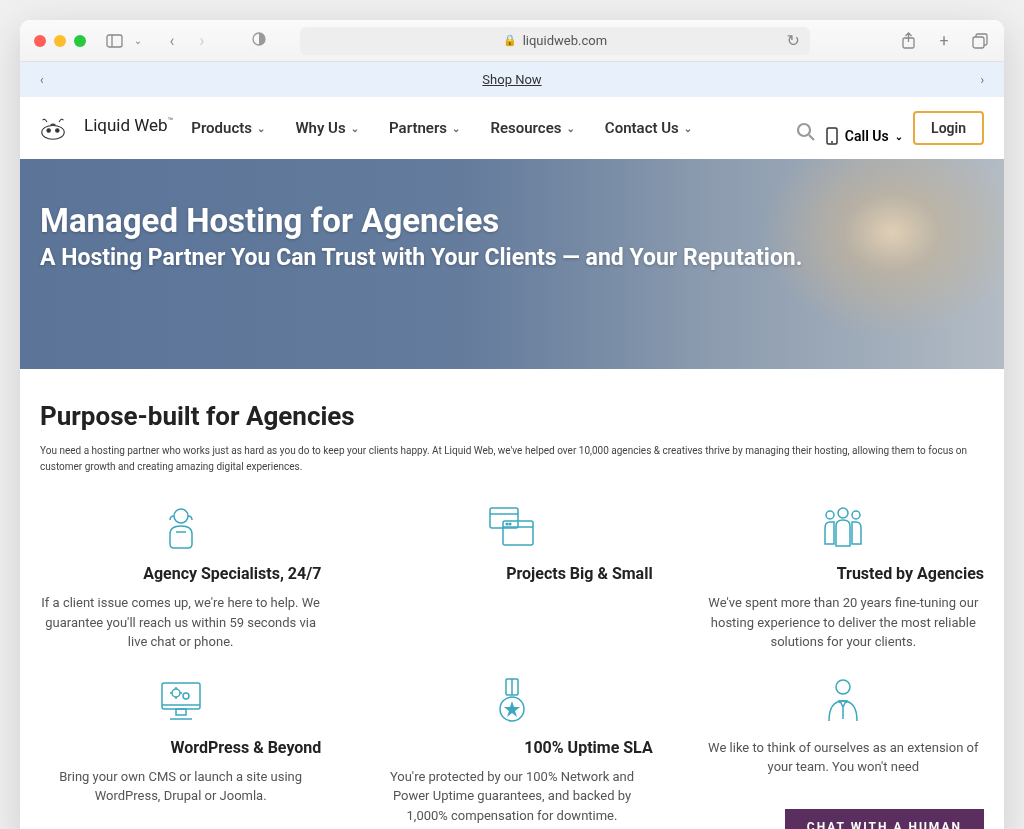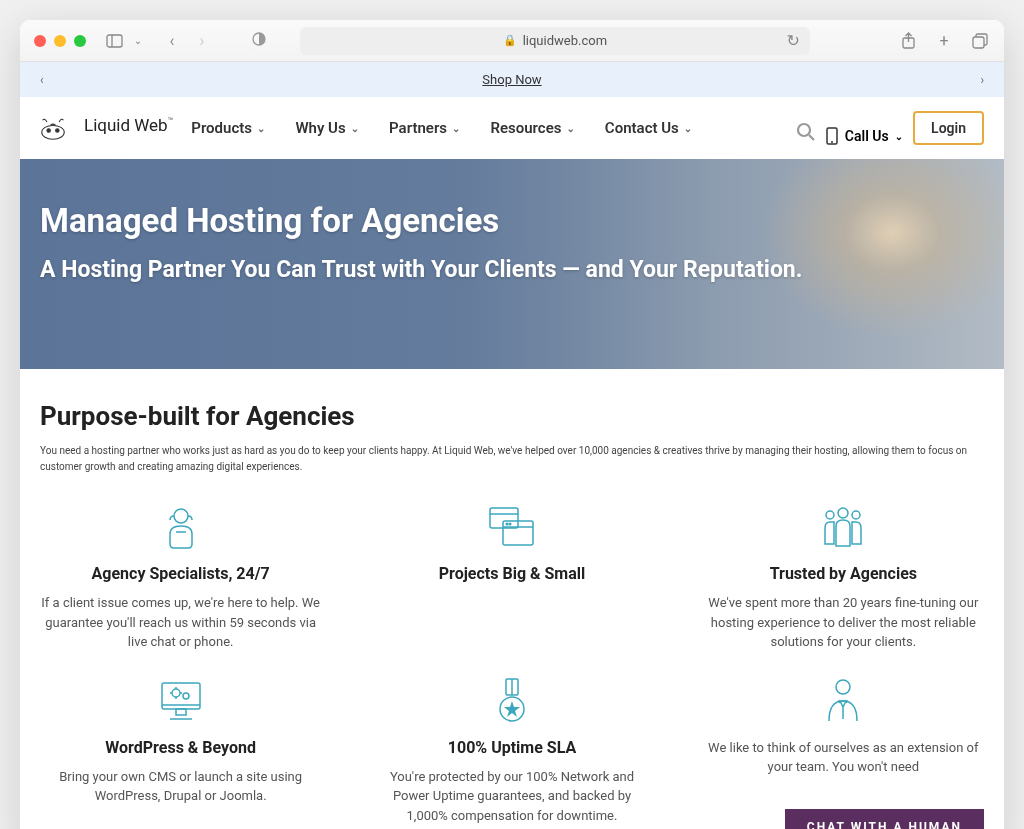--- a/index.html
+++ b/index.html
@@ -34,32 +34,32 @@
 .nav-items { display: flex; gap: 30px; flex: 1; }
 .nav-item { display: flex; align-items: center; gap: 5px; font-size: 15px; font-weight: 600; color: #333; cursor: pointer; }
 .nav-item .chev { font-size: 10px; color: #666; }
 .nav-right { display: flex; align-items: flex-end; gap: 10px; }
 .search-icon { color: #888; font-size: 18px; }
 .call-us { display: flex; align-items: center; gap: 6px; font-weight: 600; font-size: 14px; }
 .login-btn { border: 2px solid #e8a93e; color: #333; padding: 7px 16px; border-radius: 4px; font-weight: 600; font-size: 14px; }
 
 .hero { position: relative; height: 210px; background: linear-gradient(90deg, rgba(89,115,152,0.88) 0%, rgba(89,115,152,0.75) 45%, rgba(120,140,165,0.45) 70%, rgba(160,172,185,0.2) 100%), linear-gradient(90deg, #6a7f9a 0%, #8a99ac 50%, #b8c0c8 100%); padding: 42px 20px 0 20px; display: flex; flex-direction: column; color: white; overflow: hidden; }
 .hero-person { position: absolute; right: 0; top: 0; bottom: 0; width: 280px; background: radial-gradient(ellipse at 60% 35%, rgba(230,210,180,0.9) 0%, rgba(200,180,150,0.6) 20%, transparent 55%); }
-.hero h1 { font-size: 33px; font-weight: 700; margin-bottom: 16px; text-shadow: 0 1px 3px rgba(0,0,0,0.25); position: relative; z-index: 1; }
+.hero h1 { font-size: 33px; font-weight: 700; margin-bottom: 4px; text-shadow: 0 1px 3px rgba(0,0,0,0.25); position: relative; z-index: 1; }
 .hero h2 { font-size: 23px; font-weight: 700; text-shadow: 0 1px 3px rgba(0,0,0,0.25); position: relative; z-index: 1; }
 
 .content { padding: 32px 20px 20px; }
 .section-title { font-size: 26px; font-weight: 700; color: #222; margin-bottom: 12px; }
 .section-desc { font-size: 10px; color: #444; line-height: 1.55; margin-bottom: 28px; }
 
 .features { display: grid; grid-template-columns: repeat(3, 1fr); gap: 24px 50px; }
 .feature { text-align: center; }
 .feature-icon { height: 50px; display: flex; align-items: center; justify-content: center; margin-bottom: 12px; }
 .feature-icon svg { stroke: #3ba7bd; fill: none; stroke-width: 1.5; }
-.feature-title { font-size: 16px; font-weight: 700; color: #222; margin-bottom: 10px; }
+.feature-title { font-size: 16px; font-weight: 700; color: #222; margin-bottom: 10px; text-align: right; }
 .feature-desc { font-size: 13px; color: #555; line-height: 1.5; }
 
 .chat-widget { position: absolute; bottom: 0; right: 20px; background: #5a2e5e; color: white; padding: 11px 22px; font-size: 12px; font-weight: 700; letter-spacing: 2px; }
 .page-wrapper { position: relative; }
 </style>
 </head>
 <body>
 
 <div class="browser-window">
   <div class="browser-chrome">

